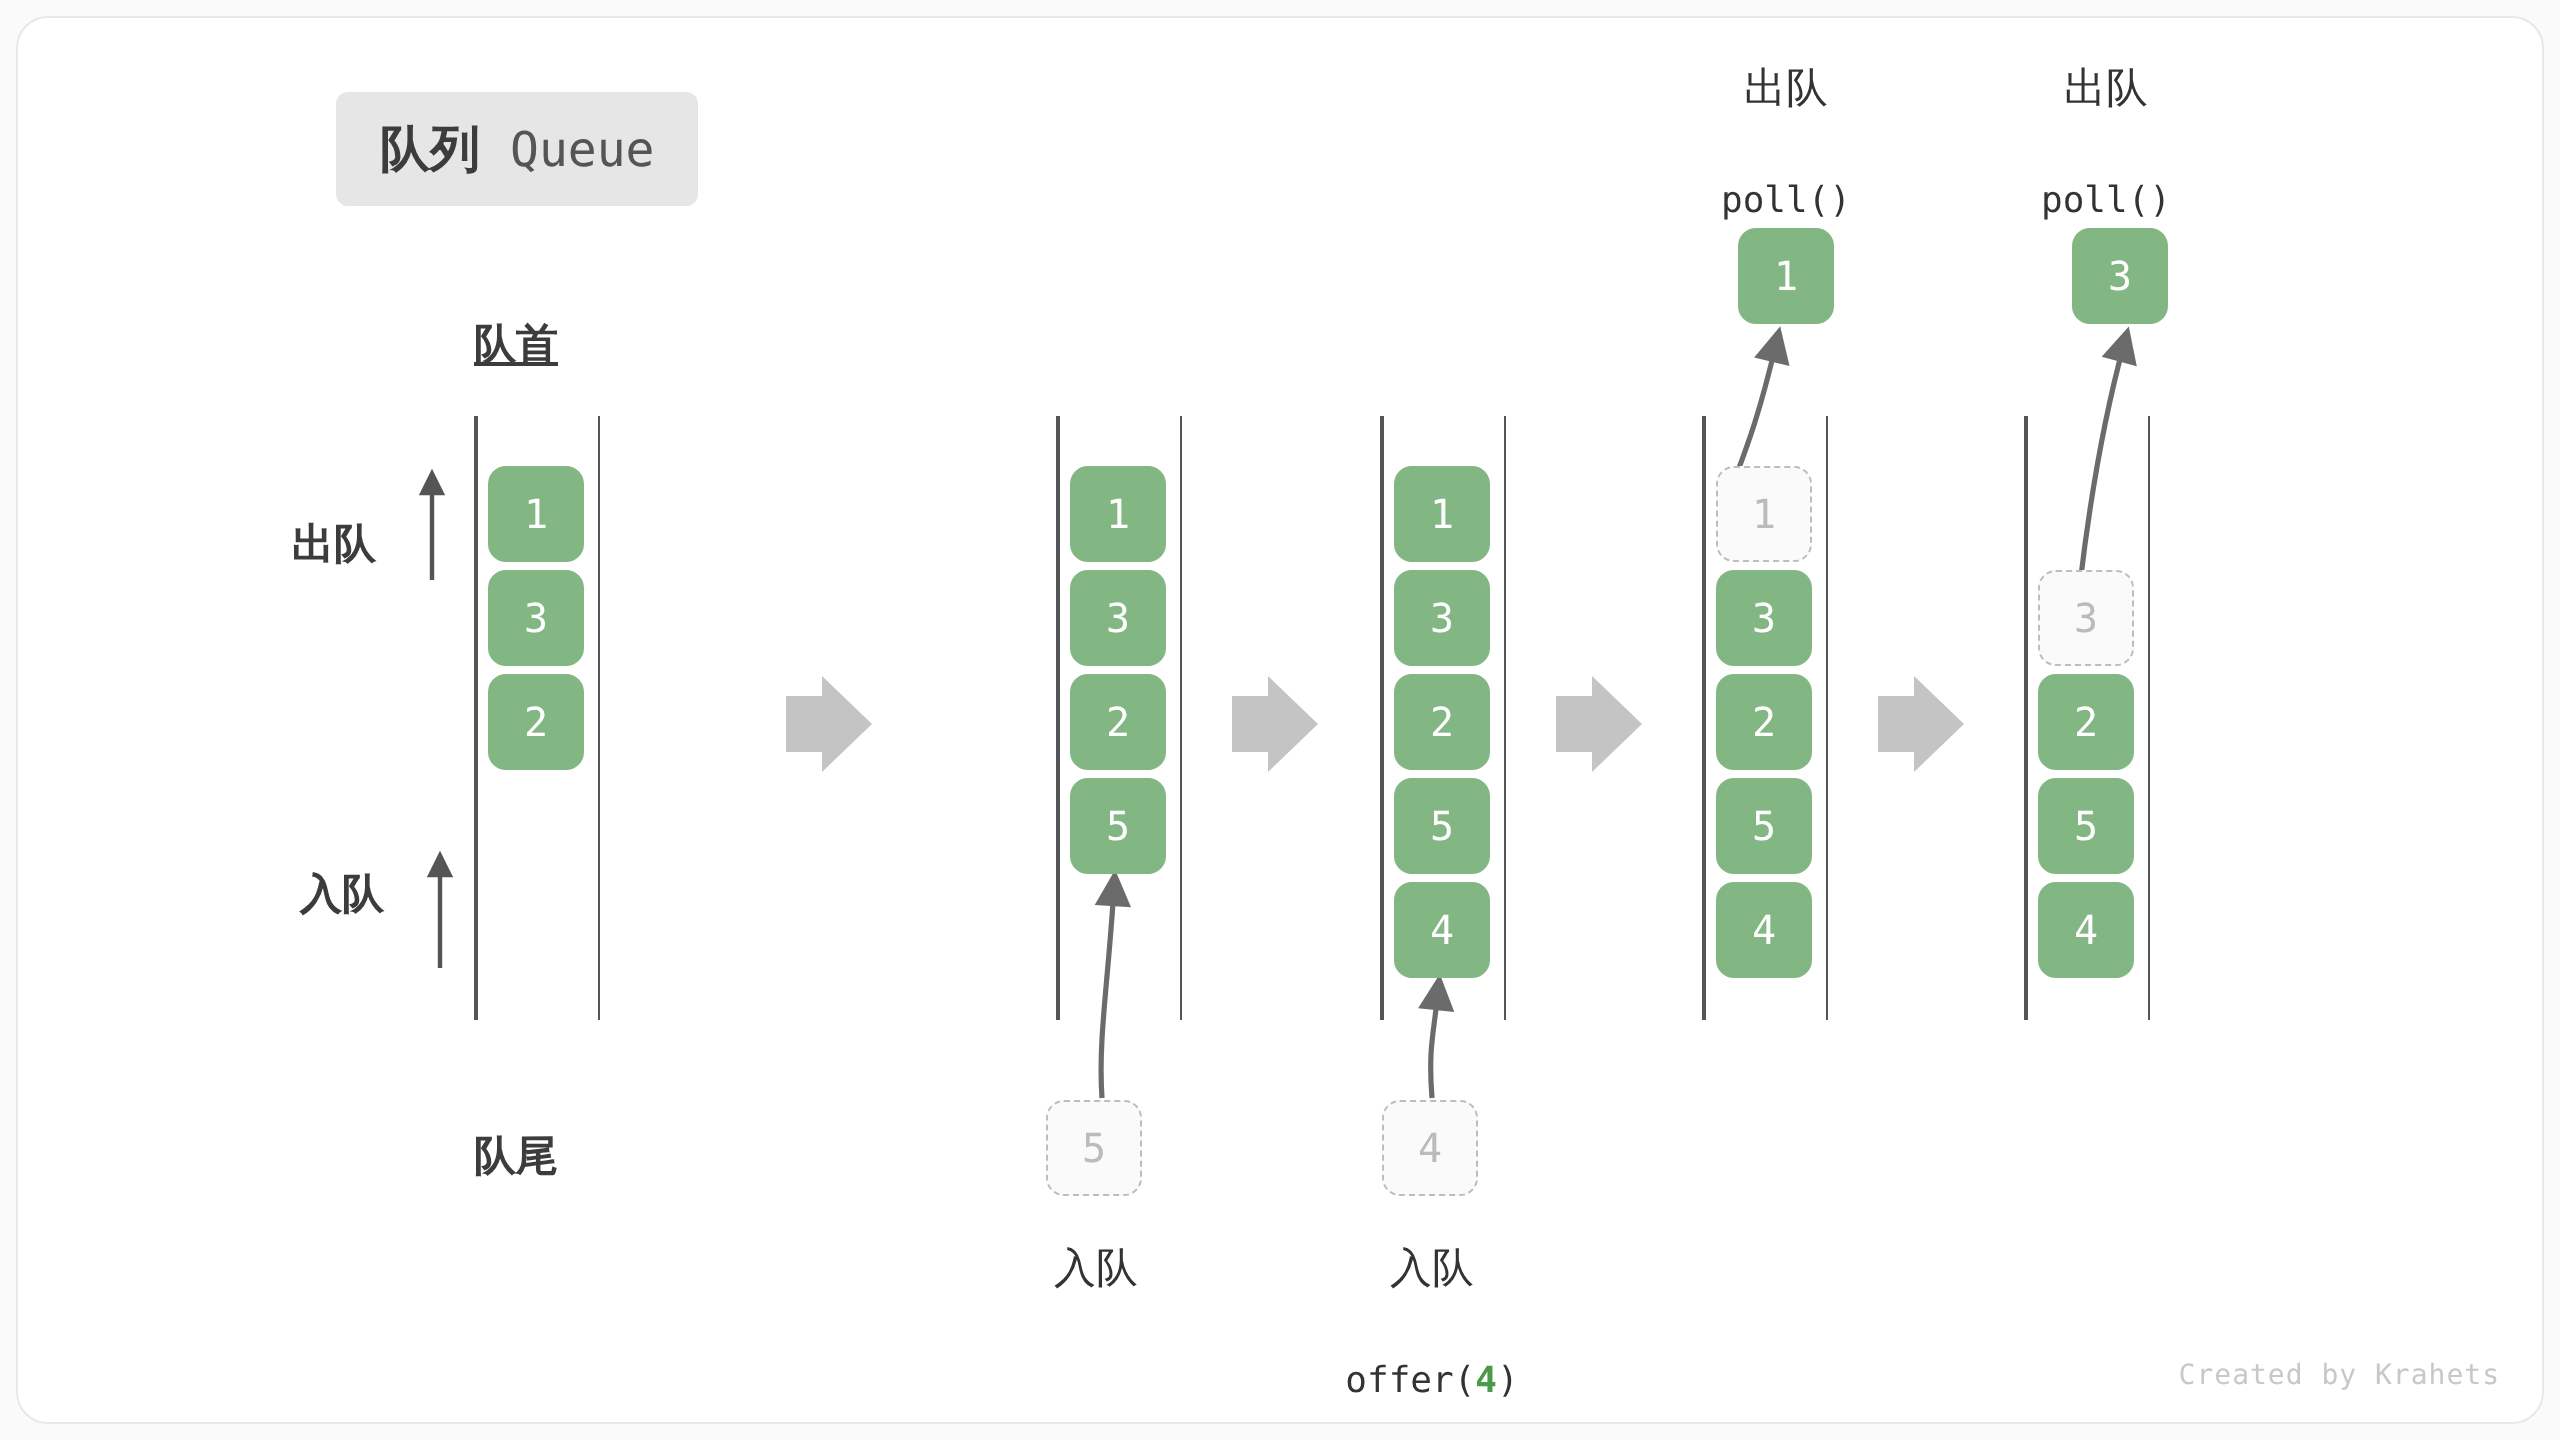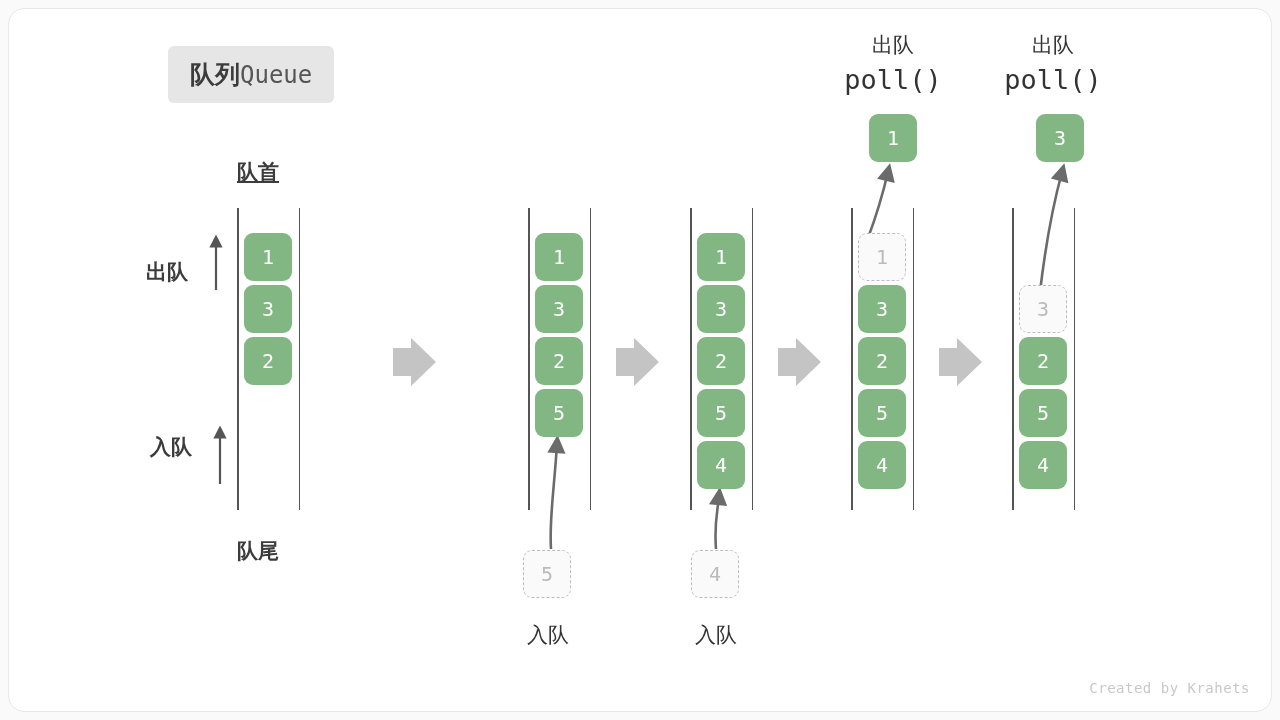--- a/index.html
+++ b/index.html
@@ -43,21 +43,21 @@
   
   .title-badge {
     position: absolute;
     left: 168px;
     top: 46px;
     padding: 12px 22px;
     background: #e6e6e6;
     border-radius: 6px;
     display: flex;
     align-items: baseline;
-    gap: 0;
+    gap: 15px;
     white-space: nowrap;
   }
   .title-cn {
     font-size: 25px;
     font-weight: bold;
     color: #3c3c3c;
   }
   .title-en {
     font-size: 24px;
     font-family: "DejaVu Sans Mono", monospace;
@@ -79,23 +79,24 @@
     text-align: center;
     white-space: nowrap;
     line-height: 1.45;
     color: #333333;
   }
   .op-cn {
     font-size: 21px;
     font-weight: normal;
   }
   .op-code {
-    font-size: 27px;
+    font-size: 18px;
     font-family: "DejaVu Sans Mono", monospace;
     color: #333333;
+    margin-top: 28px;
   }
   .op-code .num {
     color: #4a9a4a;
     font-weight: bold;
   }
 
   
   .column {
     position: absolute;
     top: 208px;
@@ -219,21 +220,21 @@
       <path d="M1040,292 C1044,258 1050,216 1062,172" stroke="#6b6b6b" stroke-width="2.6" fill="none" marker-end="url(#headDark)"></path>
     </g>
   </svg>
 
   <div class="title-badge">
     <span class="title-cn">队列</span>
     <span class="title-en">Queue</span>
   </div>
 
   <div class="lbl lbl-bold" style="left:237px; top:158px;text-decoration:underline;">队首</div>
-  <div class="lbl lbl-bold" style="left:237px; top:537px;font-family:Liberation Serif, serif;">队尾</div>
+  <div class="lbl lbl-bold" style="left:237px; top:564px;font-family:Liberation Serif, serif;">队尾</div>
   <div class="lbl lbl-bold" style="left:146px; top:258px;">出队</div>
   <div class="lbl lbl-bold" style="left:150px; top:433px;">入队</div>
 
   <div class="column" style="left:237px; width:63px;">
     <div class="rail left"></div>
     <div class="rail right"></div>
     <div class="slot filled" style="top:25px;">1</div>
     <div class="slot filled" style="top:77px;">3</div>
     <div class="slot filled" style="top:129px;">2</div>
   </div>
@@ -256,20 +257,21 @@
     <div class="rail right"></div>
     <div class="slot filled" style="top:25px;">1</div>
     <div class="slot filled" style="top:77px;">3</div>
     <div class="slot filled" style="top:129px;">2</div>
     <div class="slot filled" style="top:181px;">5</div>
     <div class="slot filled" style="top:233px;">4</div>
   </div>
   <div class="float-box ghost" style="left:691px; top:550px;">4</div>
   <div class="op-label" style="left:616px; top:620px; width:200px;">
     <div class="op-cn">入队</div>
+    <div class="op-code"><span>offer(</span><span class="num">4</span><span>)</span></div>
   </div>
 
   <div class="column" style="left:851px; width:63px;">
     <div class="rail left"></div>
     <div class="rail right"></div>
     <div class="slot ghost" style="top:25px;">1</div>
     <div class="slot filled" style="top:77px;">3</div>
     <div class="slot filled" style="top:129px;">2</div>
     <div class="slot filled" style="top:181px;">5</div>
     <div class="slot filled" style="top:233px;">4</div>

